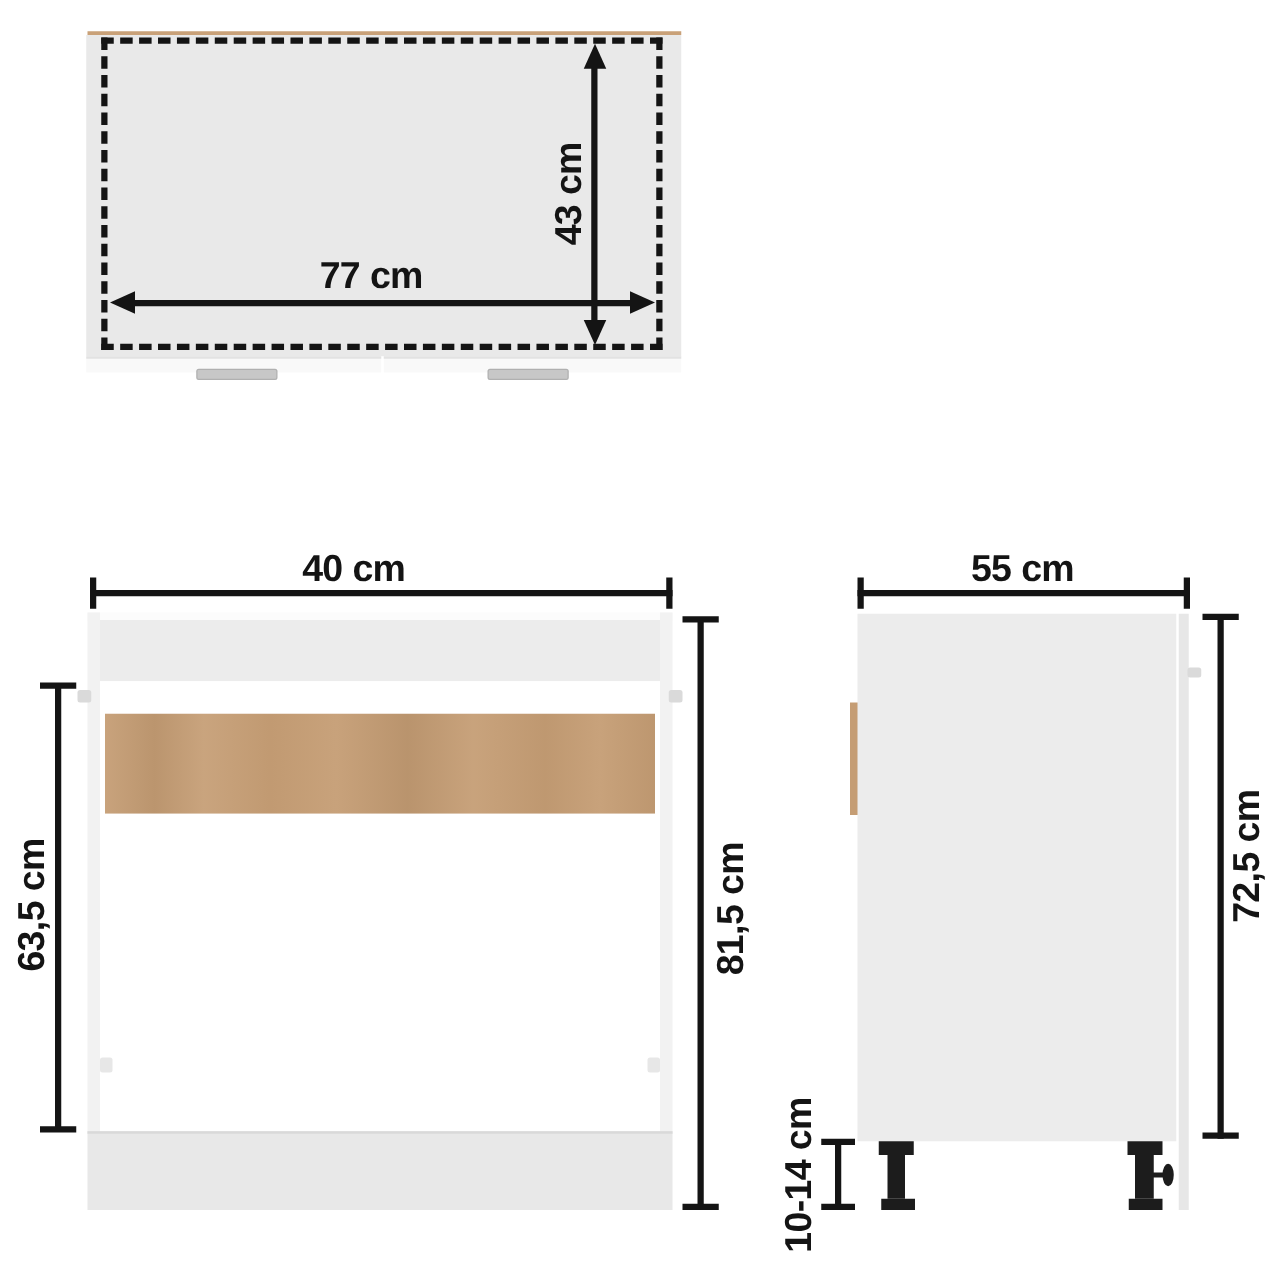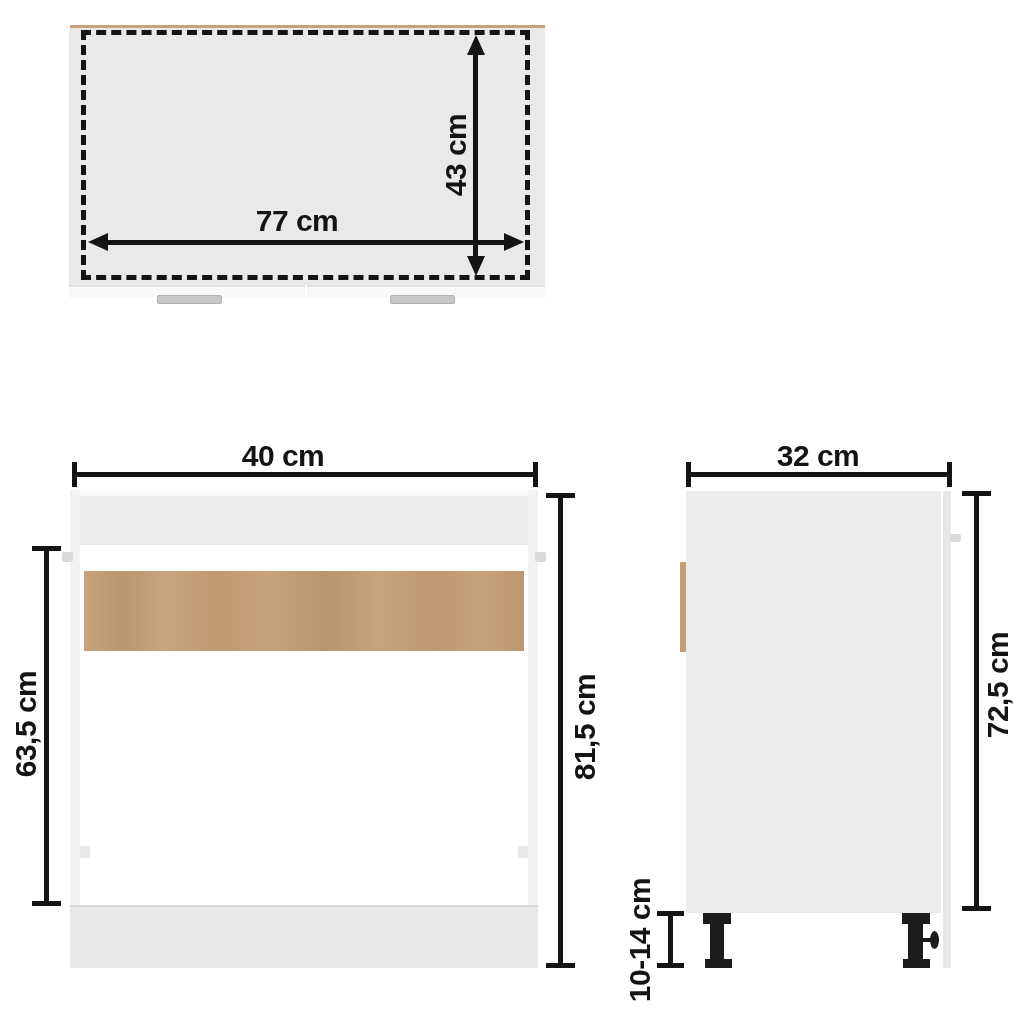--- a/index.html
+++ b/index.html
@@ -98,21 +98,21 @@
       <div class="vlabel" style="left:585px;top:727px;">81,5 cm</div>
       <div class="abs line" style="left:558px;top:495px;width:5px;height:471px;"></div>
       <div class="abs cap" style="left:546px;top:493px;width:29px;height:5px;"></div>
       <div class="abs cap" style="left:546px;top:963px;width:29px;height:5px;"></div>
     </div>
   </section>
 
   <section>
 
     <div>
-      <div class="hlabel" style="left:818px;top:456px;">32 cm</div>
+      <div class="hlabel" style="left:818px;top:456px;">55 cm</div>
       <div class="abs line" style="left:686px;top:472px;width:266px;height:5px;"></div>
       <div class="abs cap" style="left:686px;top:462px;width:5px;height:25px;"></div>
       <div class="abs cap" style="left:947px;top:462px;width:5px;height:25px;"></div>
     </div>
 
     <div class="abs" style="left:680px;top:562px;width:7px;height:90px;background:var(--c-wood_tan,#c59d74);"></div>
     <div class="abs" style="left:686px;top:491px;width:255px;height:422px;background:var(--c-panel_gray,#ececec);"></div>
     <div class="abs" style="left:943px;top:491px;width:8px;height:477px;background:#e7e7e7;"></div>
     <div class="abs" style="left:950px;top:534px;width:11px;height:8px;background:var(--c-hinge_gray,#dadada);border-radius:2px;"></div>
 

